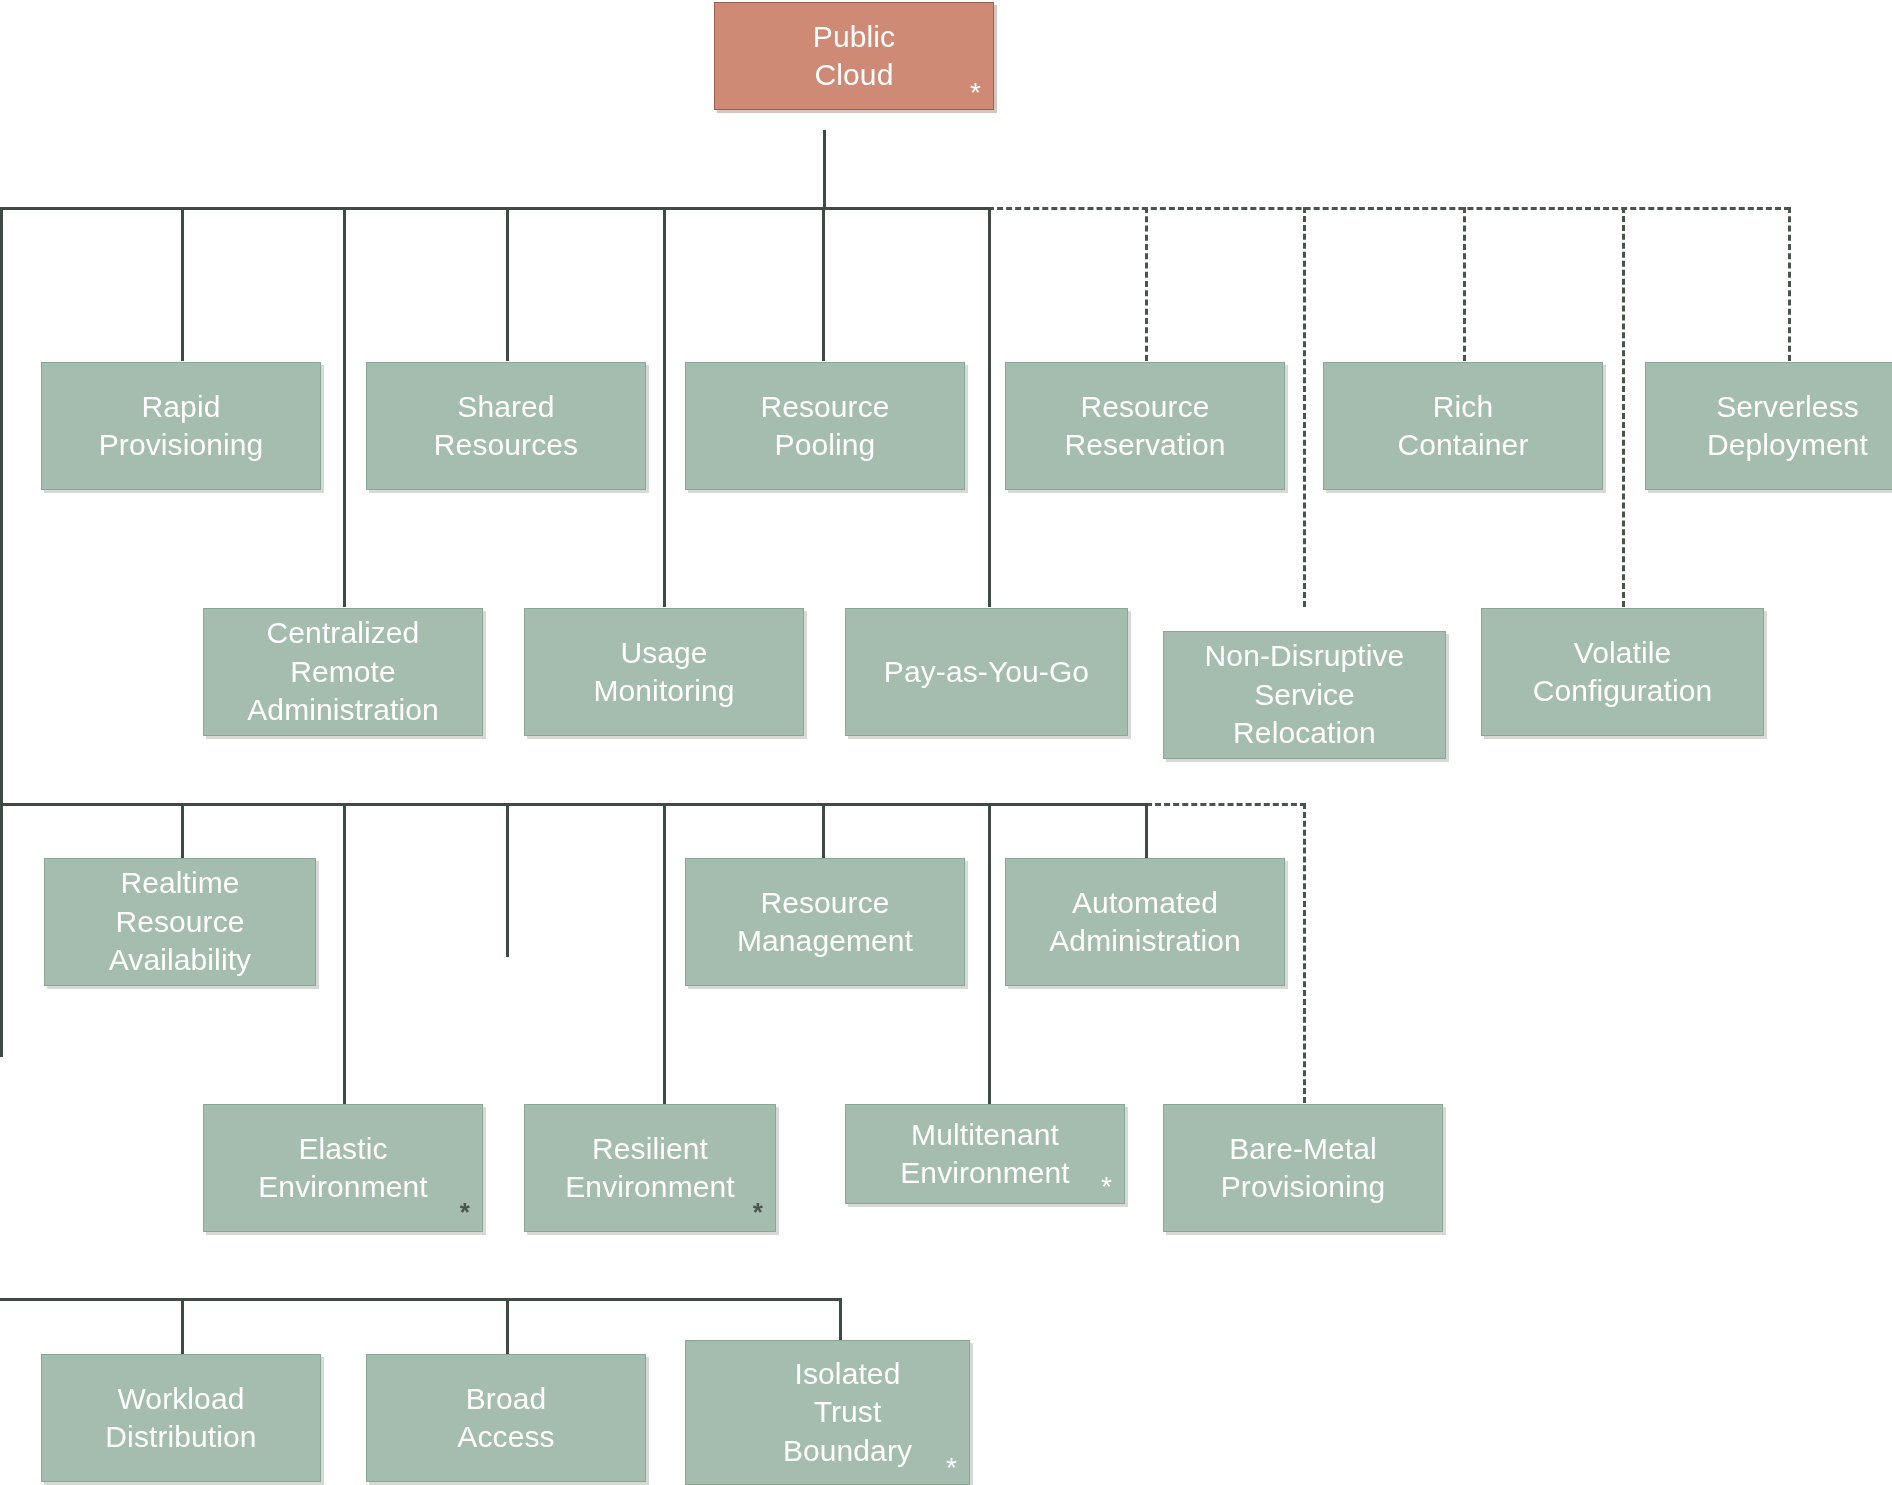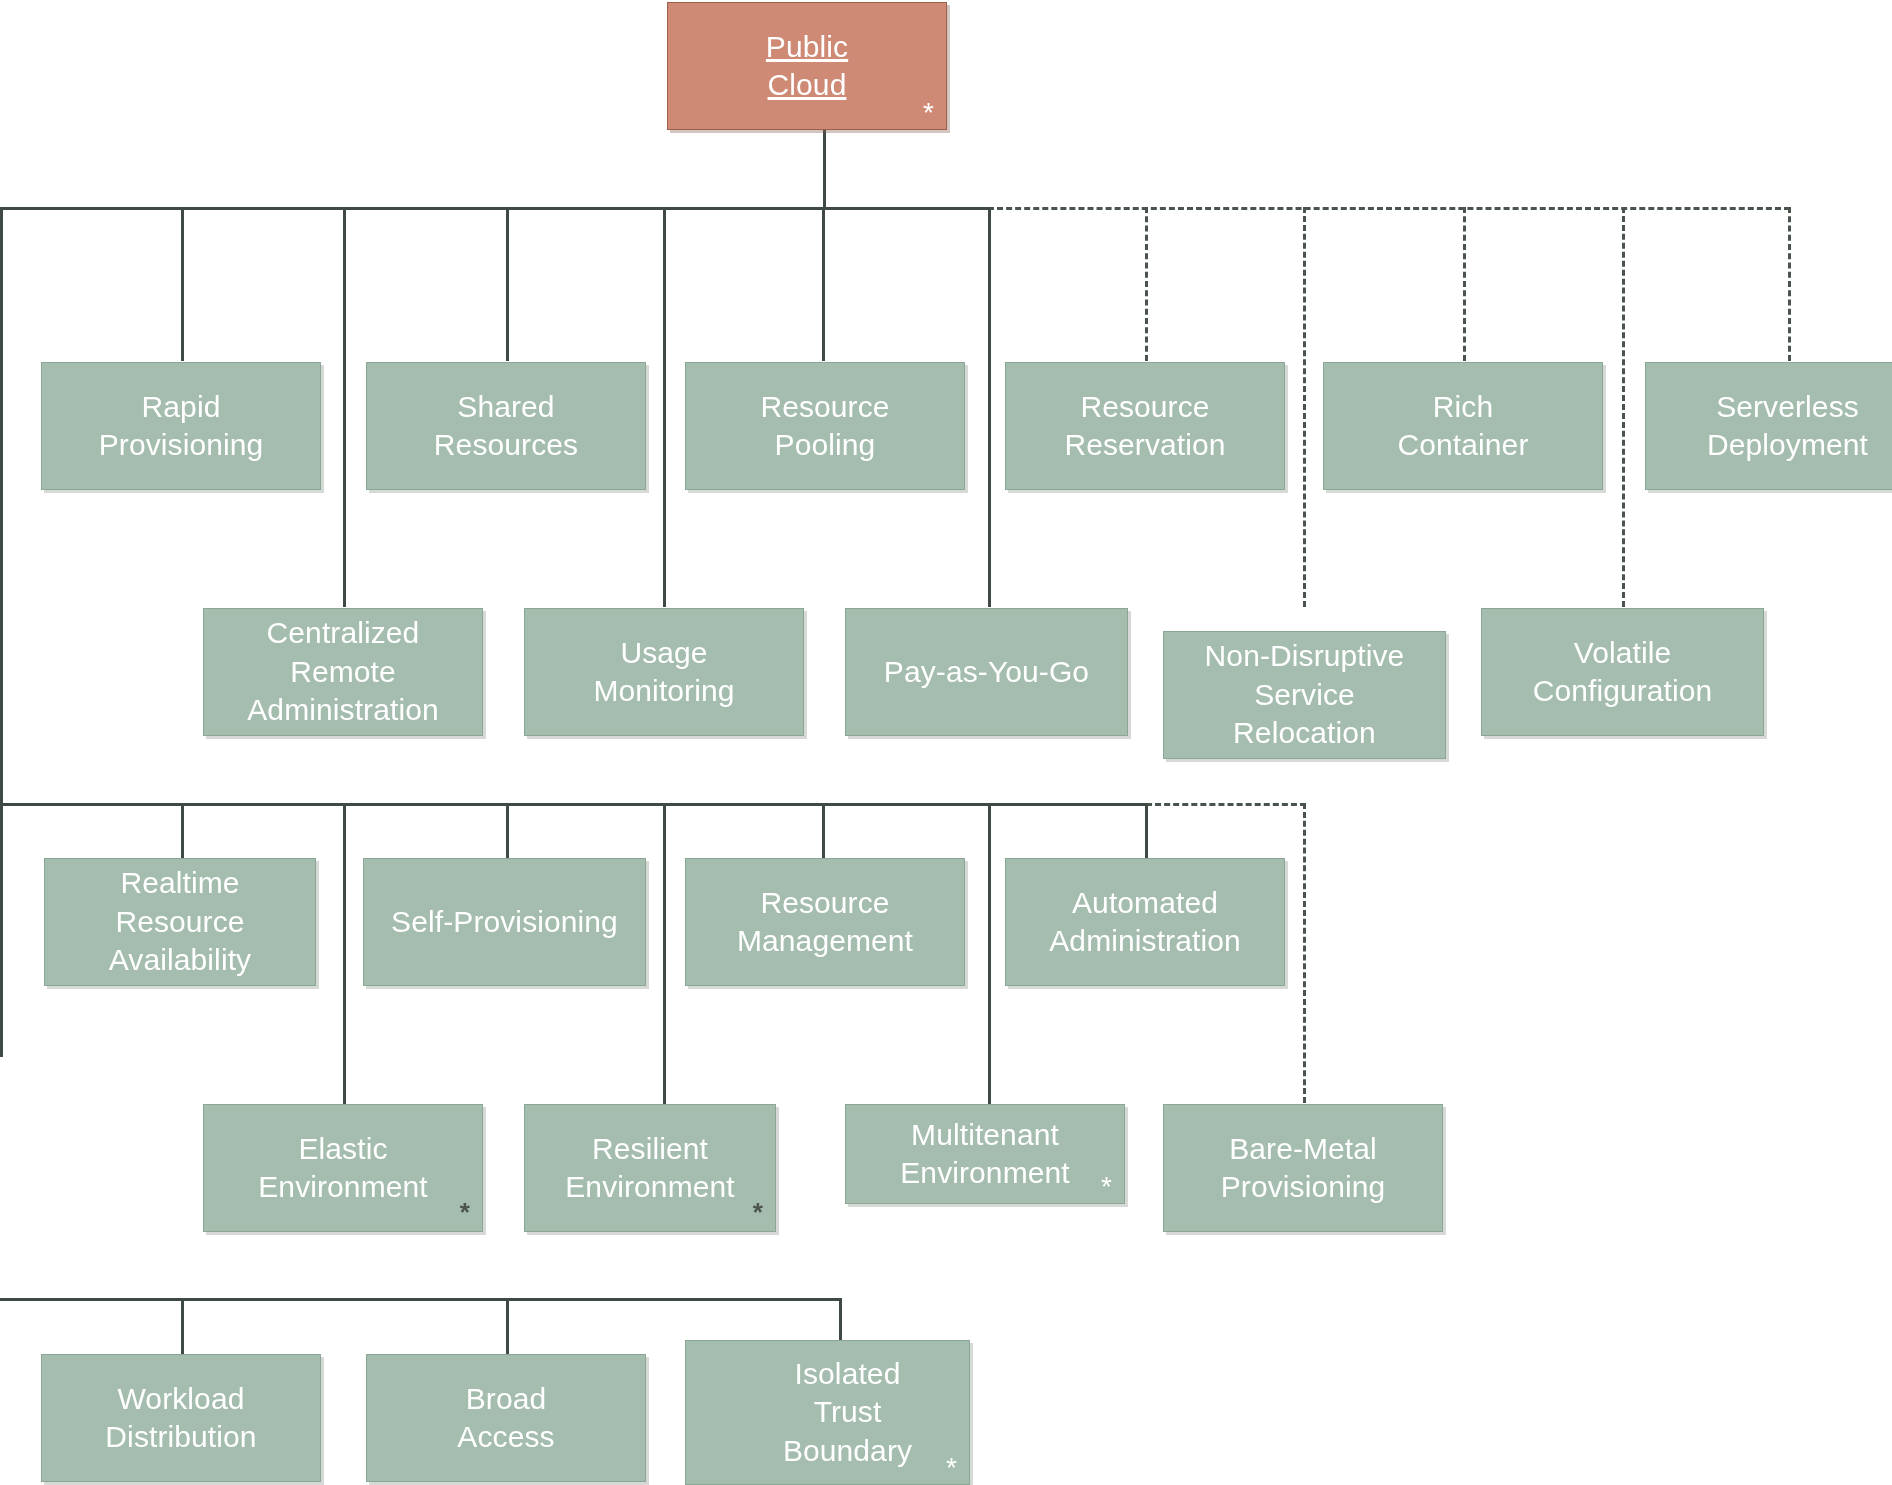--- a/index.html
+++ b/index.html
@@ -75,21 +75,21 @@
   .dln.v {
     width: 0;
     border-left: 3px dashed #4a544d;
   }
 </style>
 </head>
 <body>
 
 <div id="canvas">
 
-  <div class="node root" style="left:667px; top:2px; width:280px; height:128px;text-decoration:underline;">
+  <div class="node root" style="left:714px; top:2px; width:280px; height:108px;">
     <span class="label">Public
 Cloud</span>
     <span class="ast">*</span>
   </div>
 
   <div class="ln v" style="left:823px; top:130px; height:79px;"></div>
 
   <div class="ln h" style="left:0px; top:207px; width:990px;"></div>
 
   <div class="dln h" style="left:988px; top:207px; width:802px;"></div>
@@ -175,23 +175,20 @@
   <div class="ln v" style="left:988px; top:803px; height:400px;"></div>
   <div class="ln v" style="left:1145px; top:803px; height:154px;"></div>
   <div class="dln v" style="left:1303px; top:803px; height:300px;"></div>
 
   <div class="node" style="left:44px; top:858px; width:272px; height:128px;">
     <span class="label">Realtime
 Resource
 Availability</span>
   </div>
 
-  <div class="node" style="left:363px; top:858px; width:283px; height:128px;">
-    <span class="label">Self-Provisioning</span>
-  </div>
 
   <div class="node" style="left:685px; top:858px; width:280px; height:128px;">
     <span class="label">Resource
 Management</span>
   </div>
 
   <div class="node" style="left:1005px; top:858px; width:280px; height:128px;">
     <span class="label">Automated
 Administration</span>
   </div>

